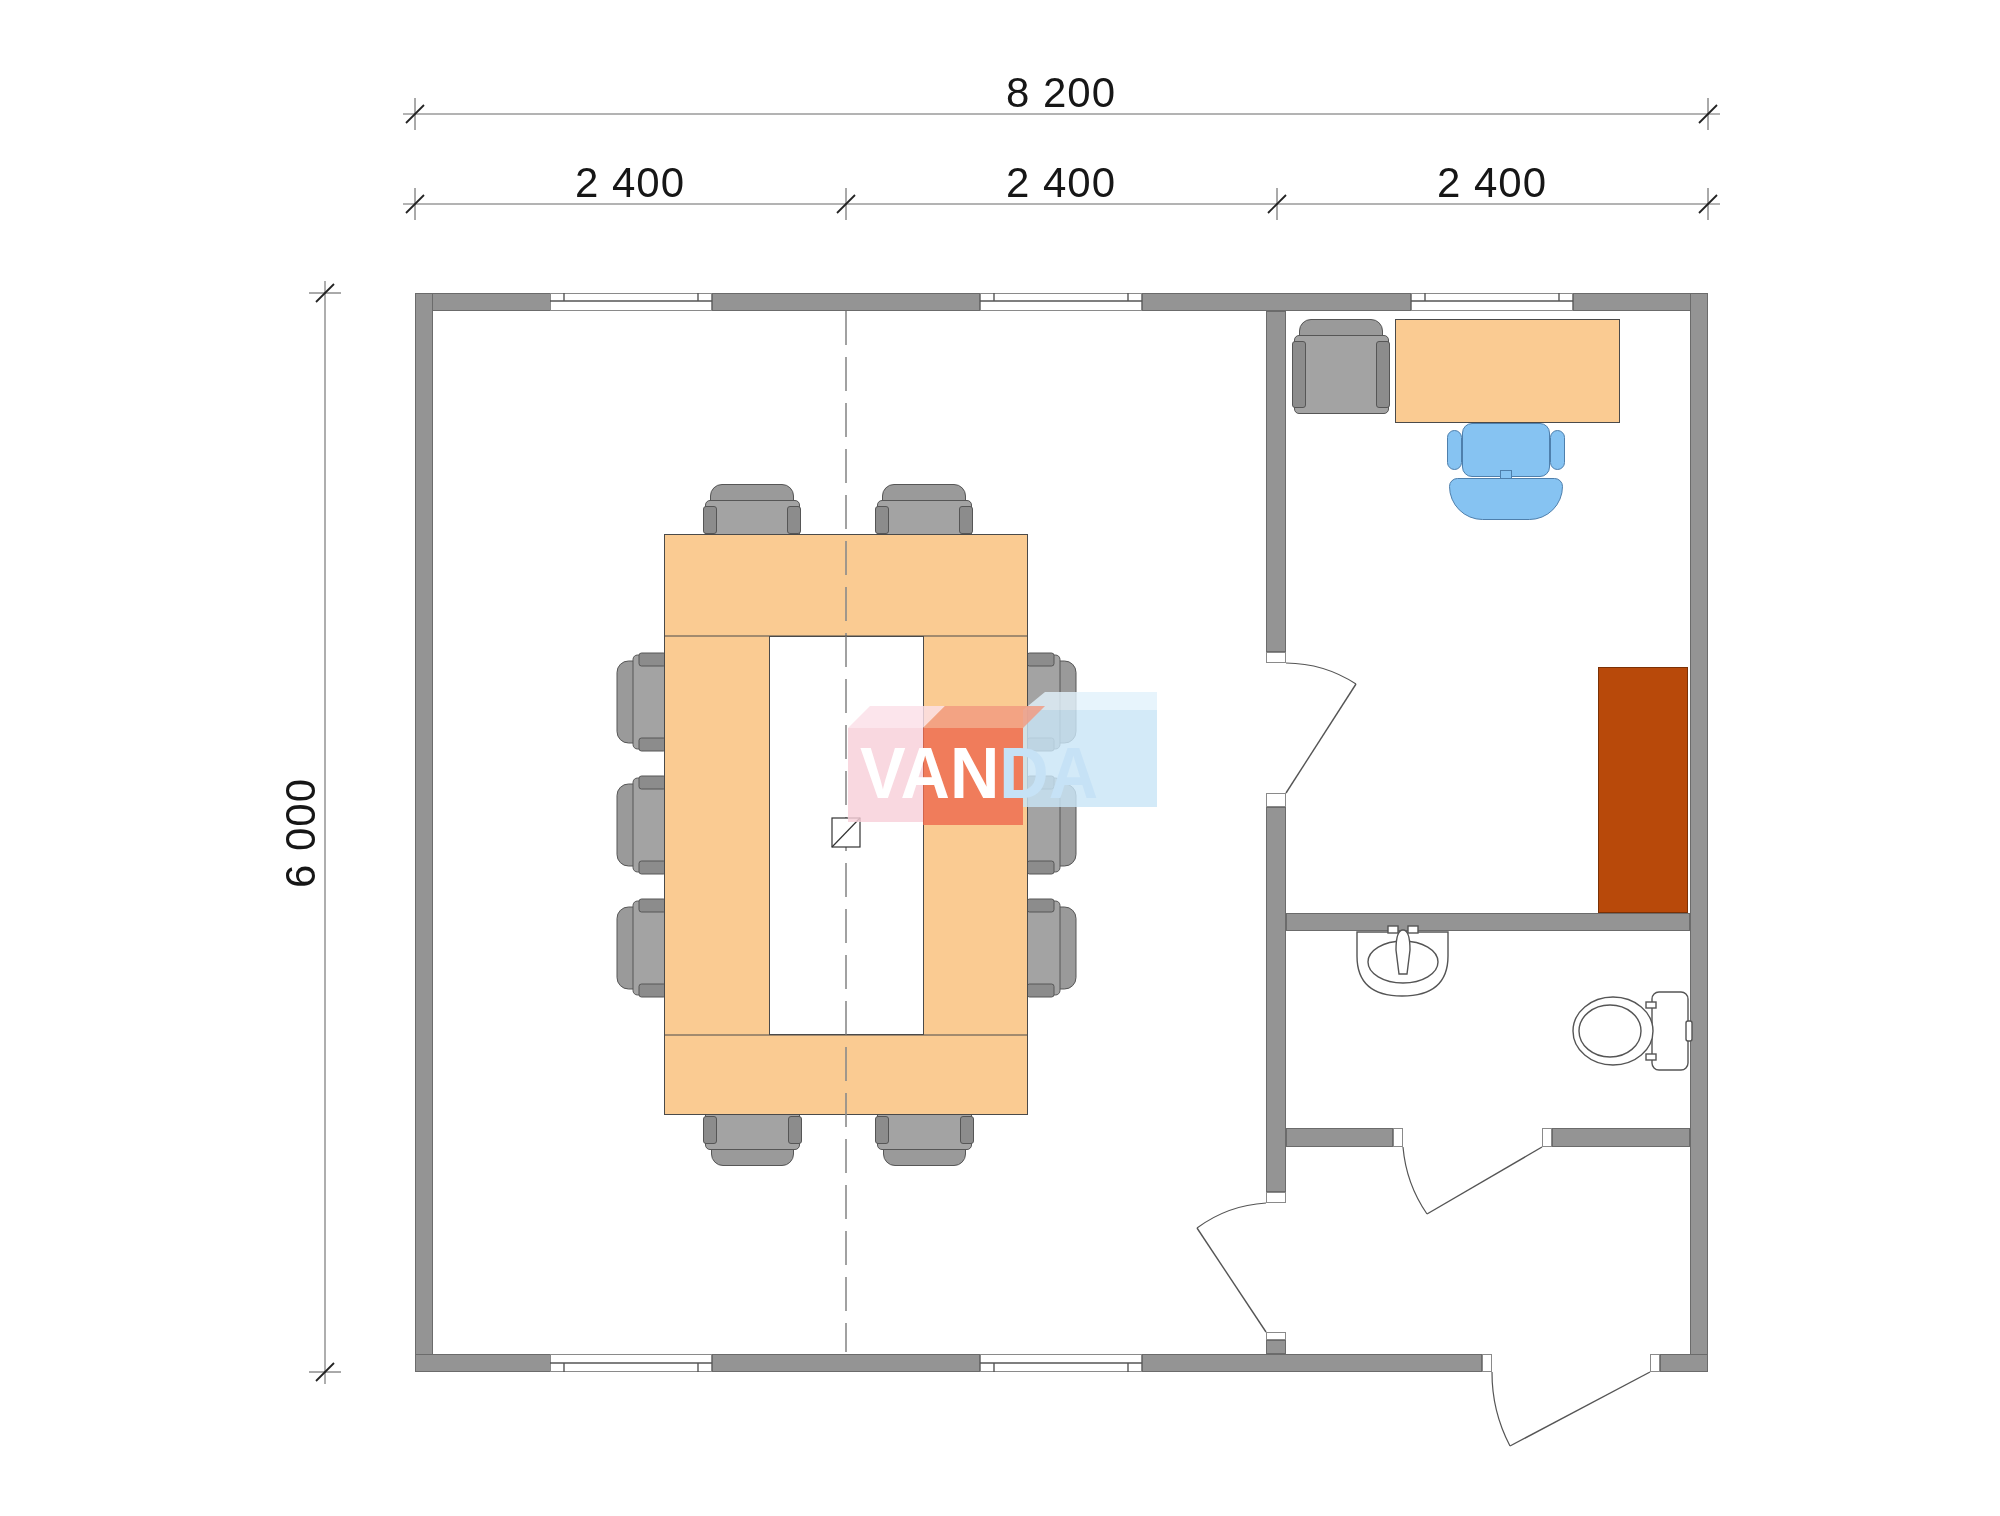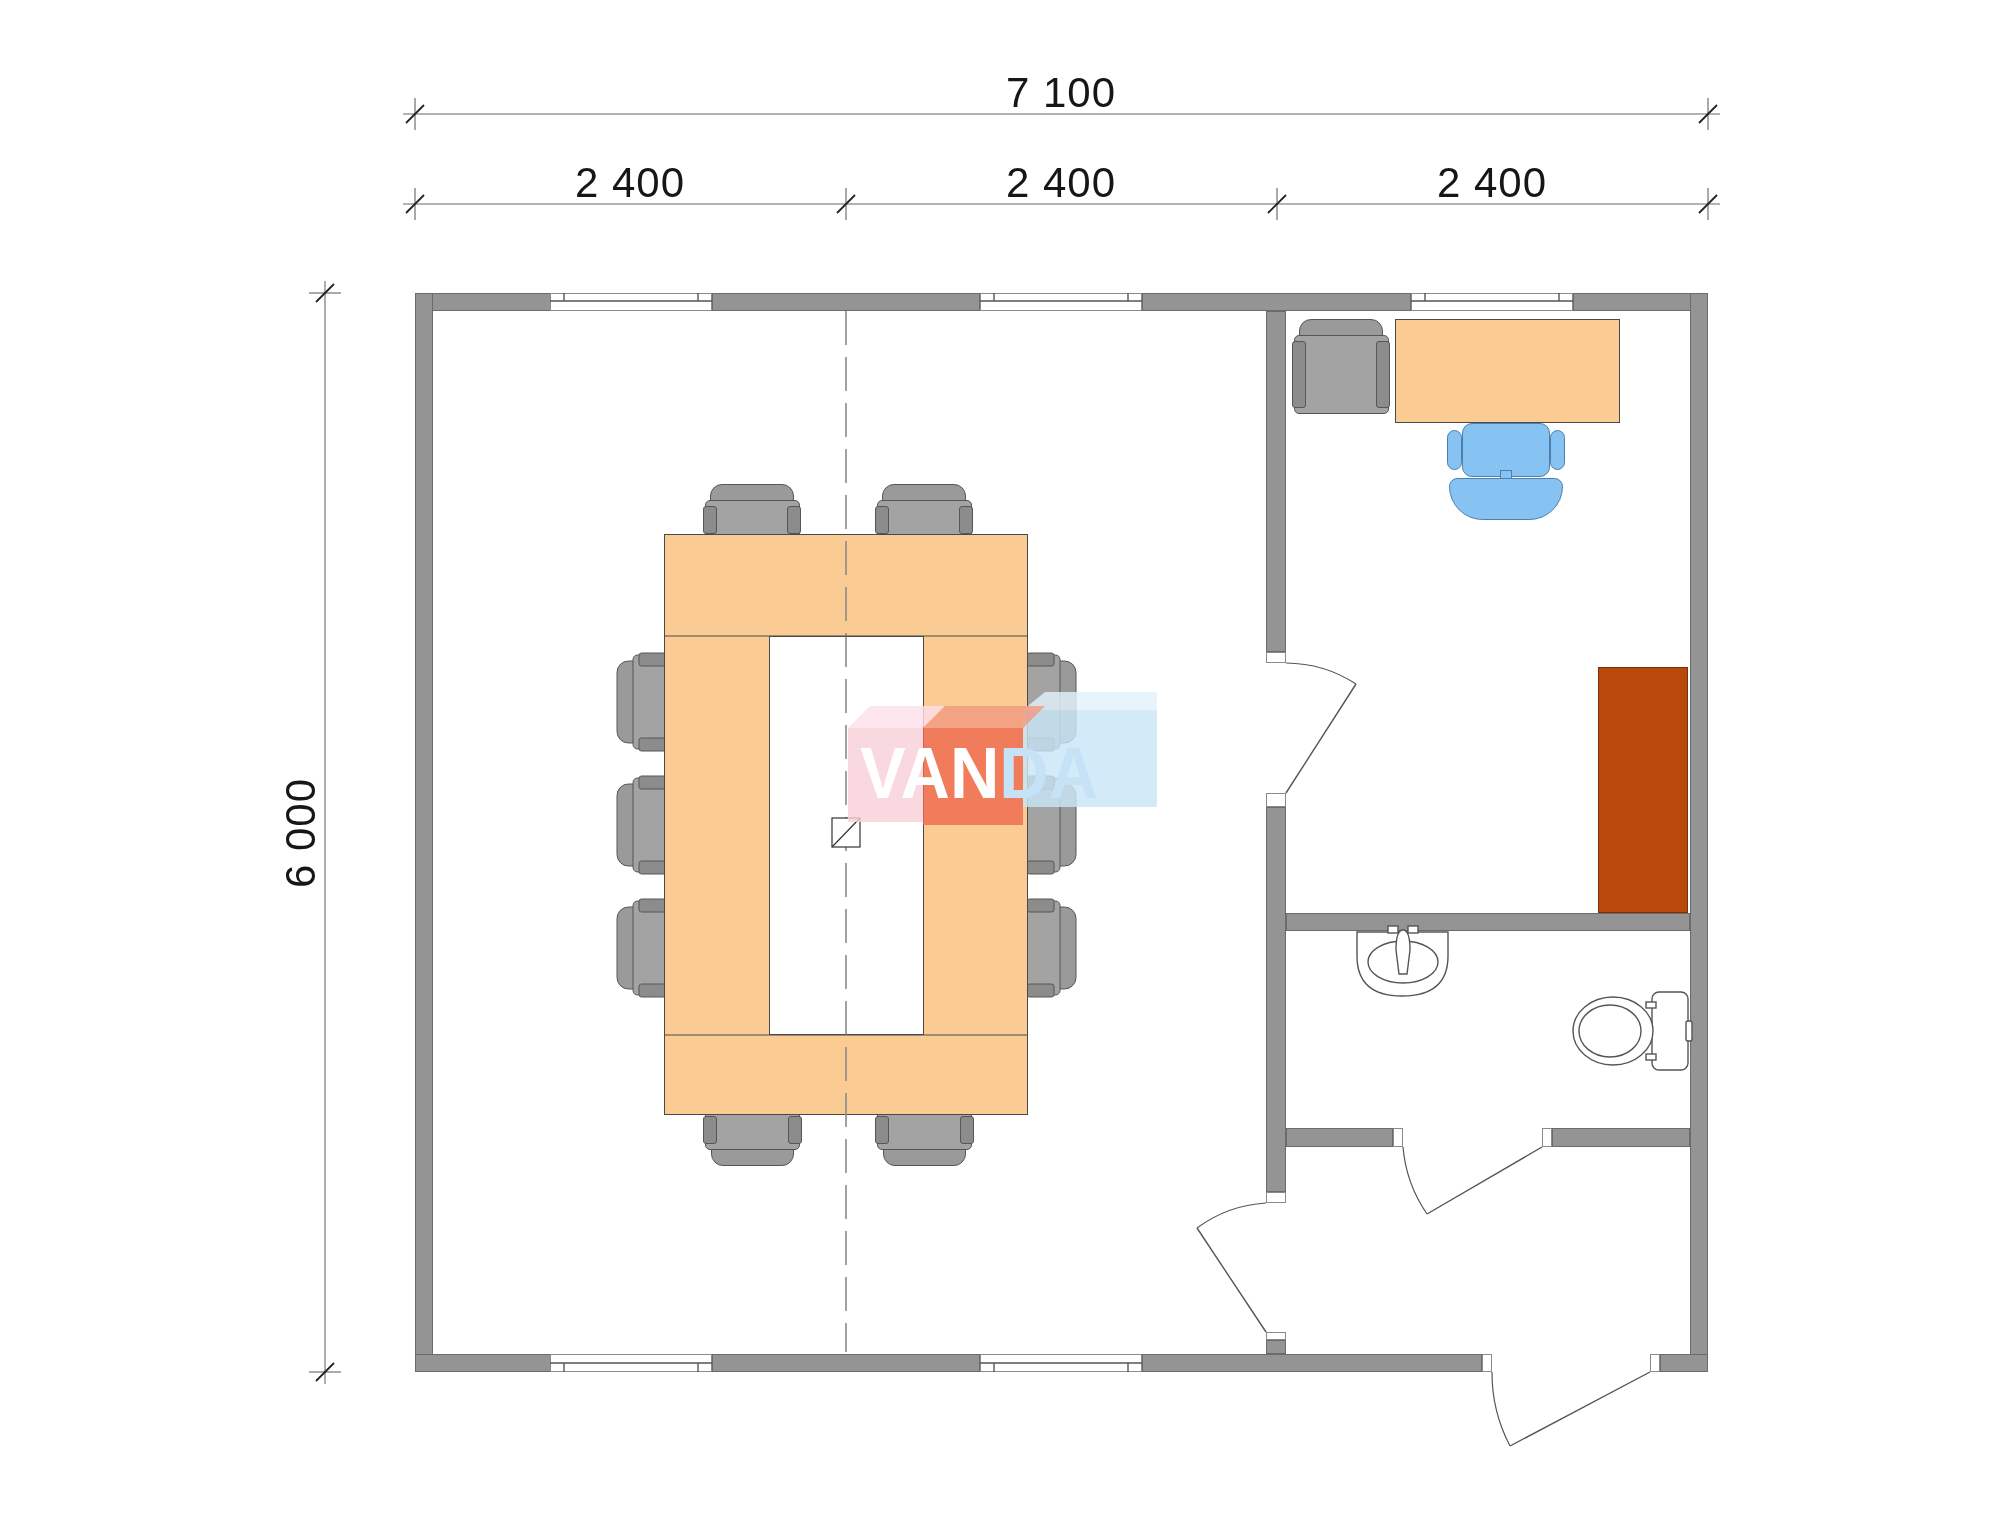--- a/index.html
+++ b/index.html
@@ -49,21 +49,21 @@
             font-weight:bold;font-size:72px;line-height:62px;transform:scaleX(.95);transform-origin:left;
             letter-spacing:0px;z-index:31;}
   .logotext .van{color:#ffffff;}
   .logotext .da{color:var(--logotextblue);}
 </style>
 </head>
 <body>
 
 <div class="stage">
 
-  <div class="dimtext" style="left:1061px;top:93px;">7 100</div>
+  <div class="dimtext" style="left:1061px;top:93px;">8 200</div>
   <div class="dimtext" style="left:630px;top:183px;">2 400</div>
   <div class="dimtext" style="left:1061px;top:183px;">2 400</div>
   <div class="dimtext" style="left:1492px;top:183px;">2 400</div>
   <div class="dimtext vert" style="left:301px;top:833px;">6 000</div>
 
   <div class="wall" style="left:415px;top:293px;width:137px;height:18px;"></div>
   <div class="wall" style="left:712px;top:293px;width:268px;height:18px;"></div>
   <div class="wall" style="left:1142px;top:293px;width:269px;height:18px;"></div>
   <div class="wall" style="left:1573px;top:293px;width:135px;height:18px;"></div>
   <div class="wall" style="left:415px;top:293px;width:18px;height:1079px;"></div>

